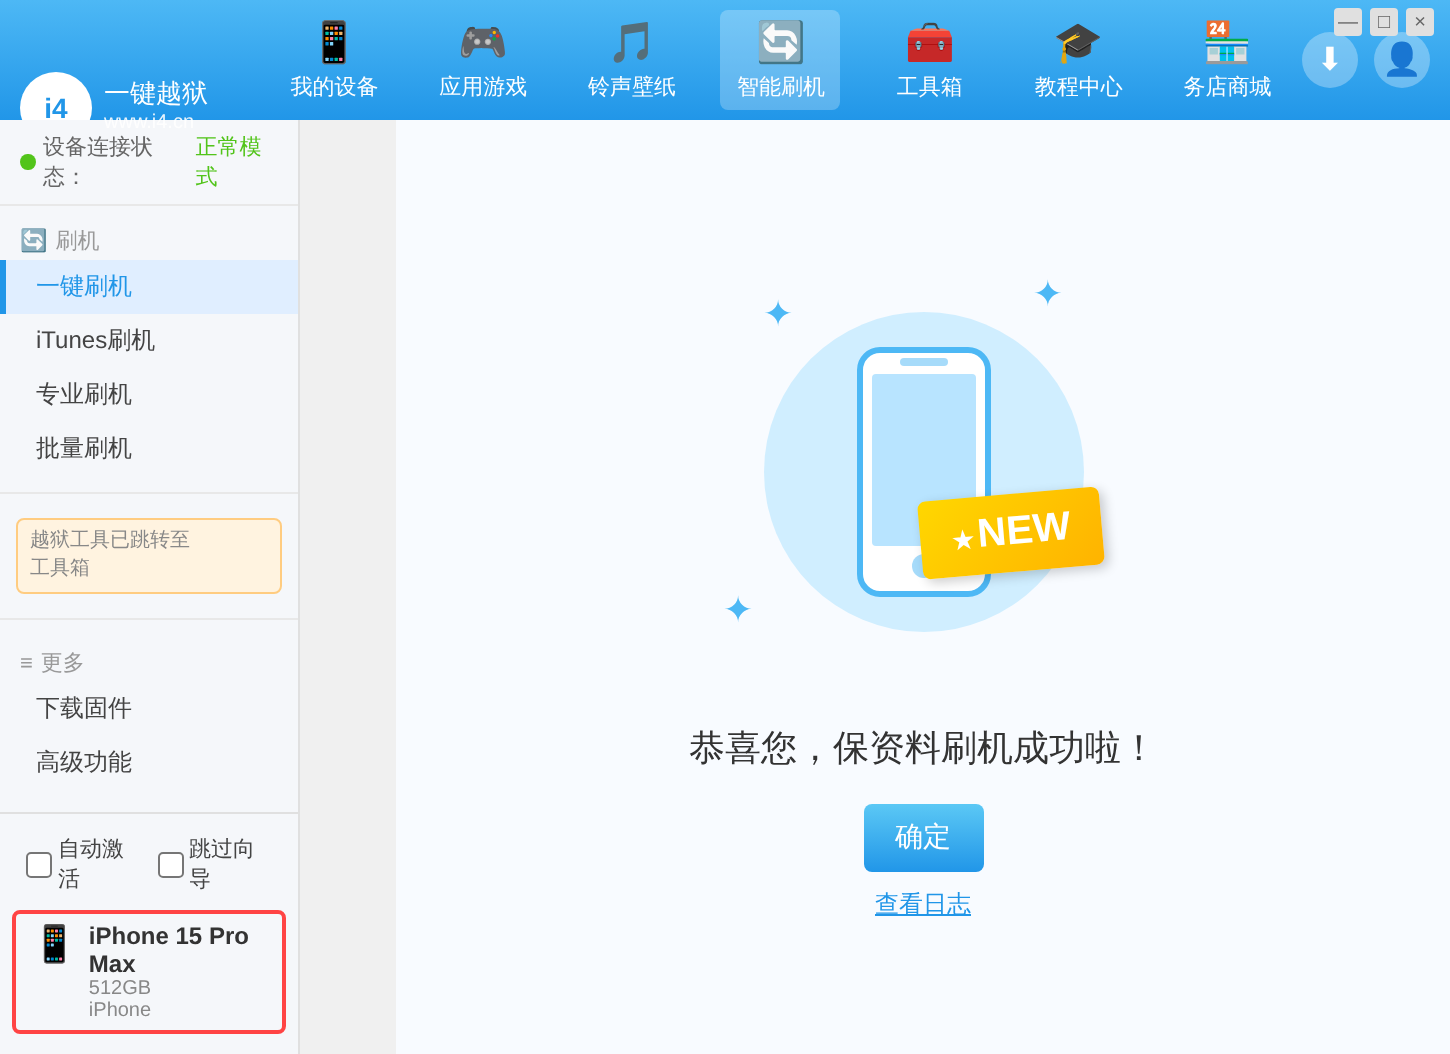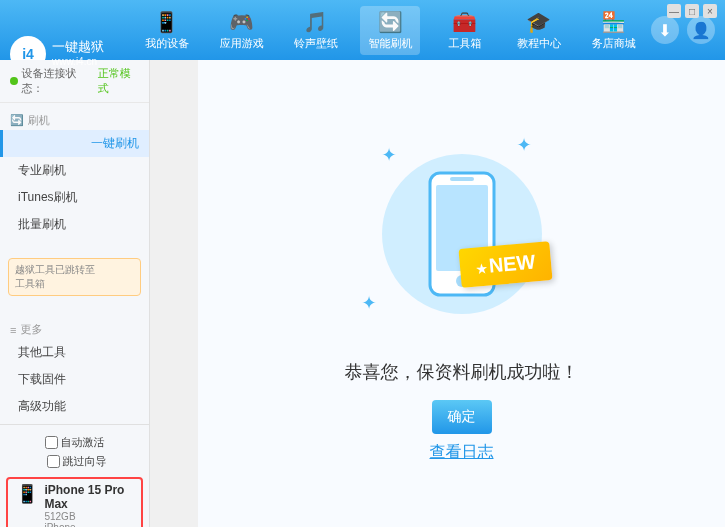--- a/index.html
+++ b/index.html
@@ -26,49 +26,49 @@
     
     .main { display: flex; height: 467px; gap: 48px; }
 
     
     .sidebar { width: 150px; background: #f5f7fa; border-right: 1px solid #e0e0e0; display: flex; flex-direction: column; }
     .status-bar { padding: 6px 10px; font-size: 11px; color: #666; border-bottom: 1px solid #e8e8e8; display: flex; align-items: center; gap: 4px; }
     .status-dot { width: 8px; height: 8px; background: #52c41a; border-radius: 50%; }
     .sidebar-section { padding: 4px 0; }
     .sidebar-group-label { padding: 6px 10px 2px; font-size: 11px; color: #999; display: flex; align-items: center; gap: 4px; }
     .sidebar-item { padding: 5px 10px 5px 18px; font-size: 12px; color: #444; cursor: pointer; }
-    .sidebar-item.active { background: #e0eeff; color: #2196e8; border-left: 3px solid #2196e8; padding-left: 15px; text-align: right; }
+    .sidebar-item.active { background: #e0eeff; color: #2196e8; border-left: 3px solid #2196e8; padding-left: 15px; }
     .sidebar-divider { height: 1px; background: #e8e8e8; margin: 4px 0; }
     .sidebar-disabled { padding: 4px 10px 4px 18px; font-size: 11px; color: #bbb; }
     .notice-box { margin: 4px 8px; background: #fff3e0; border: 1px solid #ffcc80; border-radius: 4px; padding: 4px 6px; font-size: 10px; color: #888; line-height: 1.4; }
 
     
     .sidebar-bottom { margin-top: auto; border-top: 1px solid #e0e0e0; padding: 6px 0; }
     .device-row { display: flex; align-items: flex-start; padding: 4px 8px; cursor: pointer; border: 2px solid #ff4444; margin: 4px 6px; border-radius: 4px; }
-    .checkbox-row { display: flex; align-items: center; gap: 4px; padding: 4px 13px; flex-direction: column; }
+    .checkbox-row { display: flex; align-items: center; gap: 4px; padding: 4px 13px; }
     .checkbox-item { display: flex; align-items: center; gap: 3px; font-size: 11px; color: #444; cursor: pointer; }
     .checkbox-item input { cursor: pointer; }
     .device-icon { font-size: 18px; color: #2196e8; margin-right: 6px; }
     .device-info { font-size: 11px; }
     .device-name { font-weight: bold; color: #333; font-size: 12px; }
     .device-detail { color: #888; font-size: 10px; }
 
     
     .content { flex: 1; display: flex; flex-direction: column; align-items: center; justify-content: center; background: #f8fbff; position: relative; }
     .success-illustration { position: relative; width: 220px; height: 220px; display: flex; align-items: center; justify-content: center; margin-bottom: 16px; }
     .phone-circle { width: 160px; height: 160px; background: #d0eeff; border-radius: 50%; display: flex; align-items: center; justify-content: center; position: relative; }
     .new-badge { position: absolute; bottom: 30px; right: -10px; background: linear-gradient(135deg, #ffd700, #ffb300); color: #fff; font-weight: bold; font-size: 20px; padding: 8px 16px; border-radius: 4px; transform: rotate(-5deg); box-shadow: 2px 2px 6px rgba(0,0,0,0.2); }
     .new-badge::before { content: '★'; margin-right: 2px; font-size: 12px; }
     .sparkle { position: absolute; color: #4db8f5; font-size: 18px; }
     .sparkle-1 { top: 20px; left: 30px; }
     .sparkle-2 { top: 10px; right: 40px; }
     .sparkle-3 { bottom: 30px; left: 10px; }
     .success-text { font-size: 18px; color: #333; margin-bottom: 16px; }
     .confirm-btn { background: linear-gradient(180deg, #5bc8f5, #2196e8); color: #fff; border: none; border-radius: 4px; padding: 8px 16px; font-size: 14px; cursor: pointer; margin-bottom: 8px; font-family: inherit; }
-    .log-link { color: #2196e8; font-size: 16px; cursor: pointer; text-decoration: underline; text-align: center; }
+    .log-link { color: #2196e8; font-size: 12px; cursor: pointer; text-decoration: underline; text-align: center; }
   </style>
 </head>
 <body>
 
 <div style="position:relative; width:725px; height:527px;">
 
   <div class="win-controls">
     <div class="win-btn">—</div>
     <div class="win-btn">□</div>
     <div class="win-btn" style="background:#e0e0e0;">×</div>
@@ -128,39 +128,38 @@
         <span>设备连接状态：</span>
         <span style="color:#52c41a;">正常模式</span>
       </div>
 
       <div class="sidebar-section">
         <div class="sidebar-group-label">
           <span>🔄</span>
           <span>刷机</span>
         </div>
         <div class="sidebar-item active">一键刷机</div>
+        <div class="sidebar-item">iTunes刷机</div>
         <div class="sidebar-item">专业刷机</div>
-        <div class="sidebar-item">iTunes刷机</div>
         <div class="sidebar-item">批量刷机</div>
       </div>
 
       <div class="sidebar-divider"></div>
 
       <div class="sidebar-section">
         <div class="notice-box">越狱工具已跳转至<br>工具箱</div>
       </div>
 
       <div class="sidebar-divider"></div>
 
       <div class="sidebar-section">
         <div class="sidebar-group-label">
           <span>≡</span>
           <span>更多</span>
         </div>
-        <div class="sidebar-item">其他工具</div>
         <div class="sidebar-item">下载固件</div>
         <div class="sidebar-item">高级功能</div>
       </div>
 
       <div class="sidebar-bottom">
         <div class="checkbox-row">
           <div class="checkbox-item">
             <input type="checkbox" style="">
             <span>自动激活</span>
           </div>

